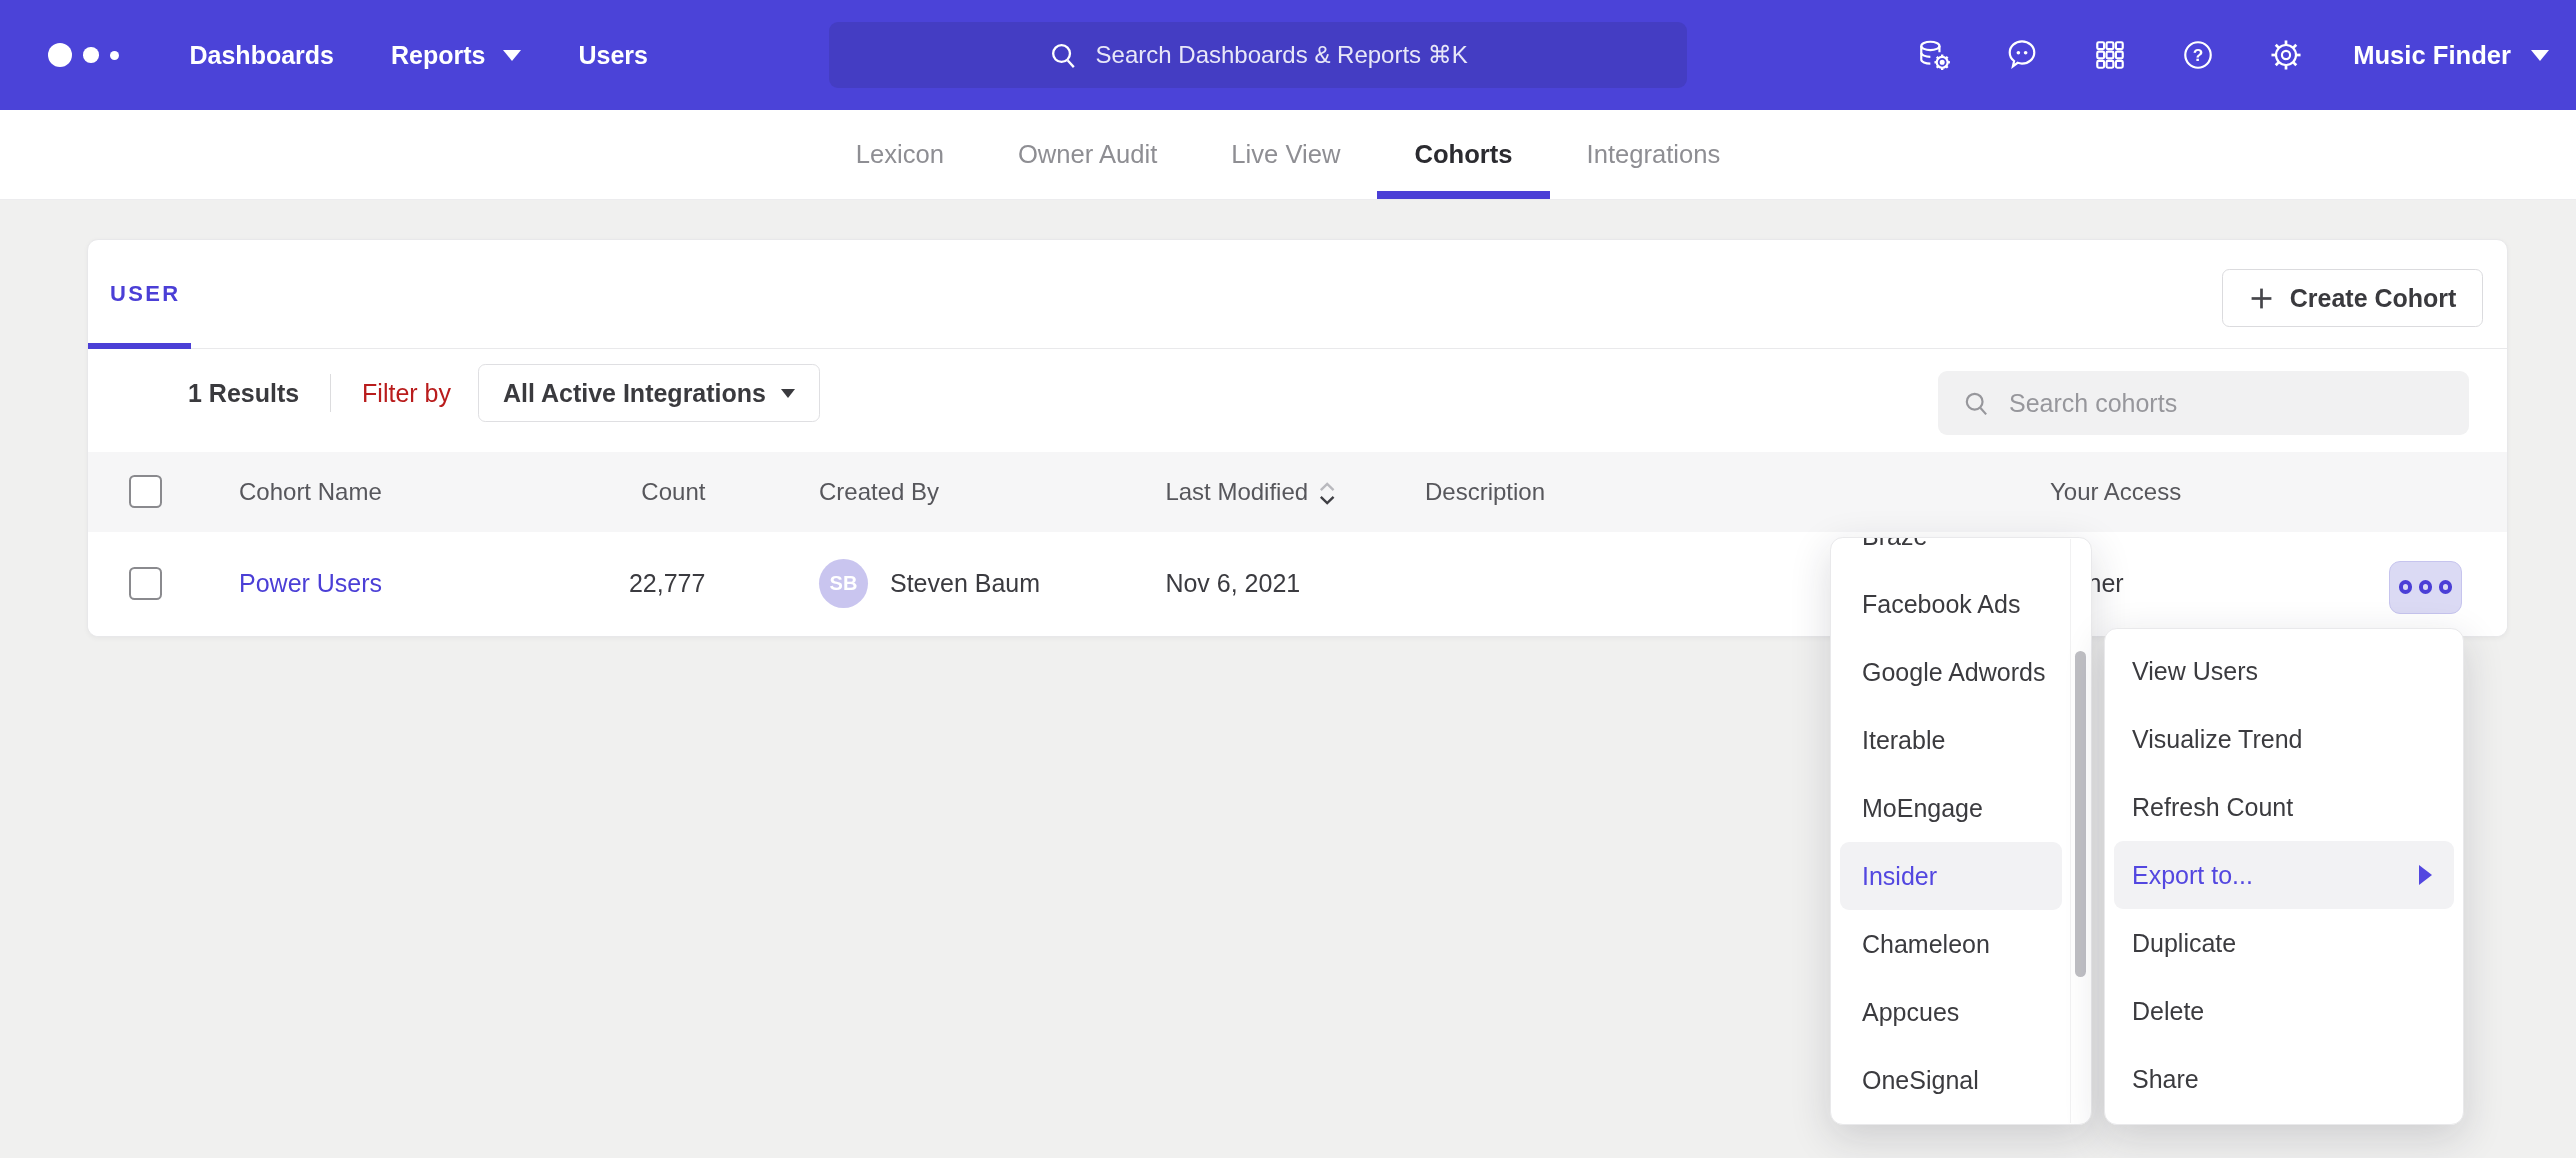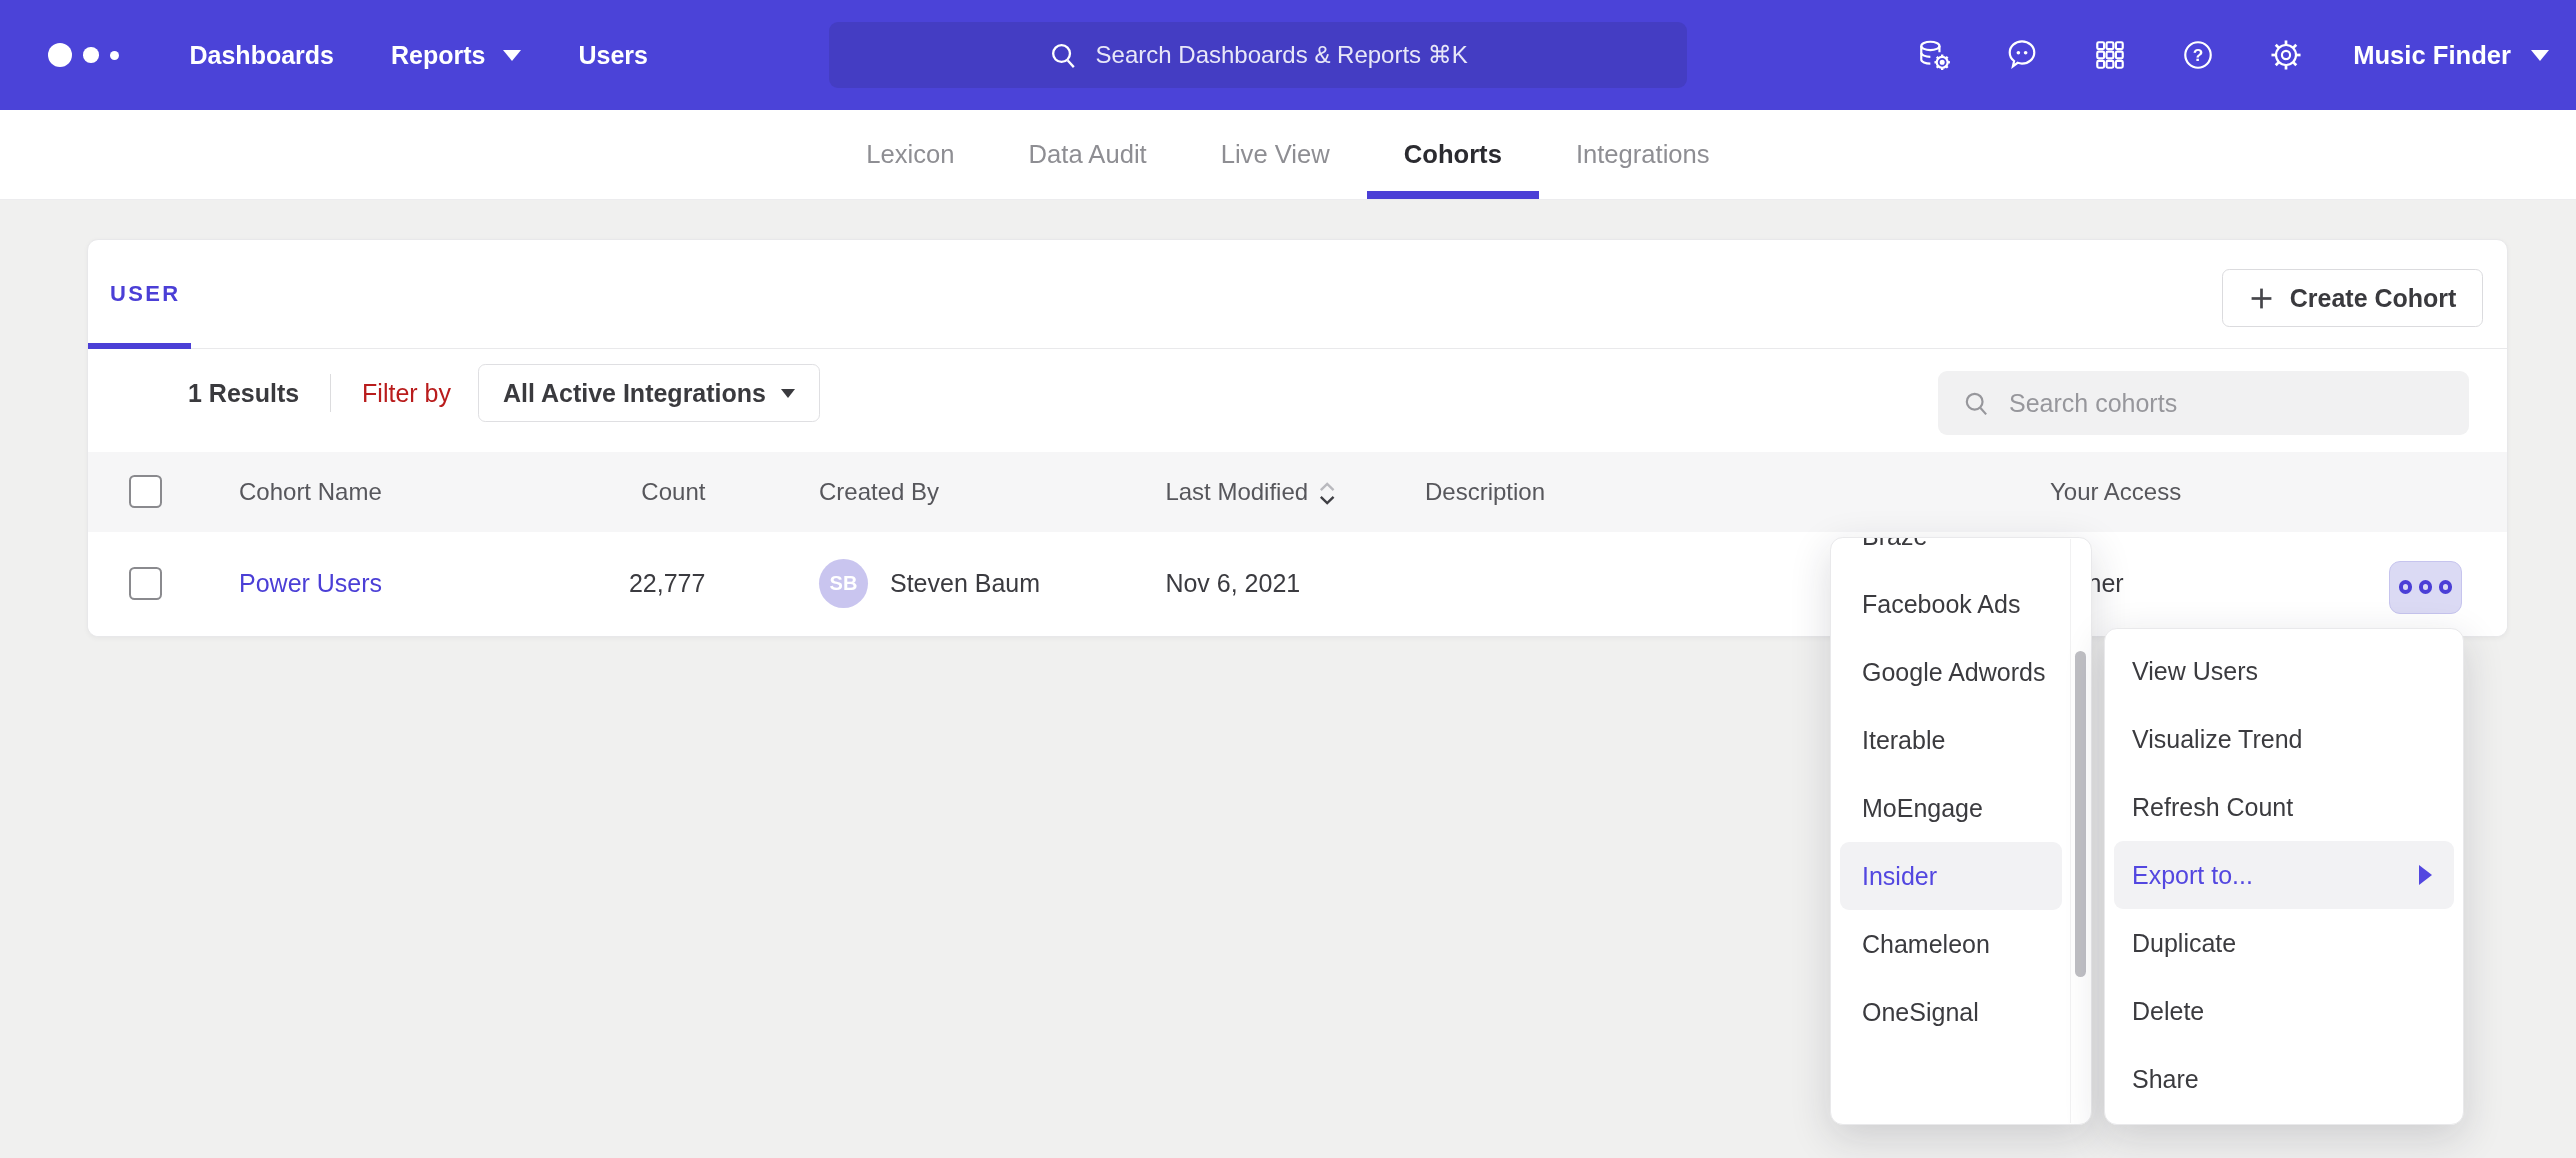--- a/index.html
+++ b/index.html
@@ -179,21 +179,21 @@
     </div>
     <div class="project-switch">
       <b>Music Finder</b>
       <span class="caret-down"></span>
     </div>
   </div>
 </div>
 
 <div class="subnav" id="subnav">
     <div class="tab">Lexicon</div>
-    <div class="tab">Data Audit</div>
+    <div class="tab">Owner Audit</div>
     <div class="tab">Live View</div>
     <div class="tab active">Cohorts</div>
     <div class="tab">Integrations</div>
   </div>
 
 <div class="card">
   <div class="card-header">
     <div class="user-tab">USER</div>
     <div class="user-tab-underline"></div>
     <div class="create-btn">
@@ -272,20 +272,21 @@
 
 <div class="menu-panel submenu">
   <div class="submenu-list" id="submenu-list">
       <div class="menu-item">Braze</div>
       <div class="menu-item">Facebook Ads</div>
       <div class="menu-item">Google Adwords</div>
       <div class="menu-item">Iterable</div>
       <div class="menu-item">MoEngage</div>
       <div class="menu-item highlighted">Insider</div>
       <div class="menu-item">Chameleon</div>
+      <div class="menu-item">Appcues</div>
       <div class="menu-item">OneSignal</div>
     </div>
   <div class="scroll-track"></div>
   <div class="scroll-thumb"></div>
 </div>
 
 <div class="menu-panel ctxmenu" id="ctxmenu">
     <div class="menu-item">
       <span>View Users</span>
     </div>

